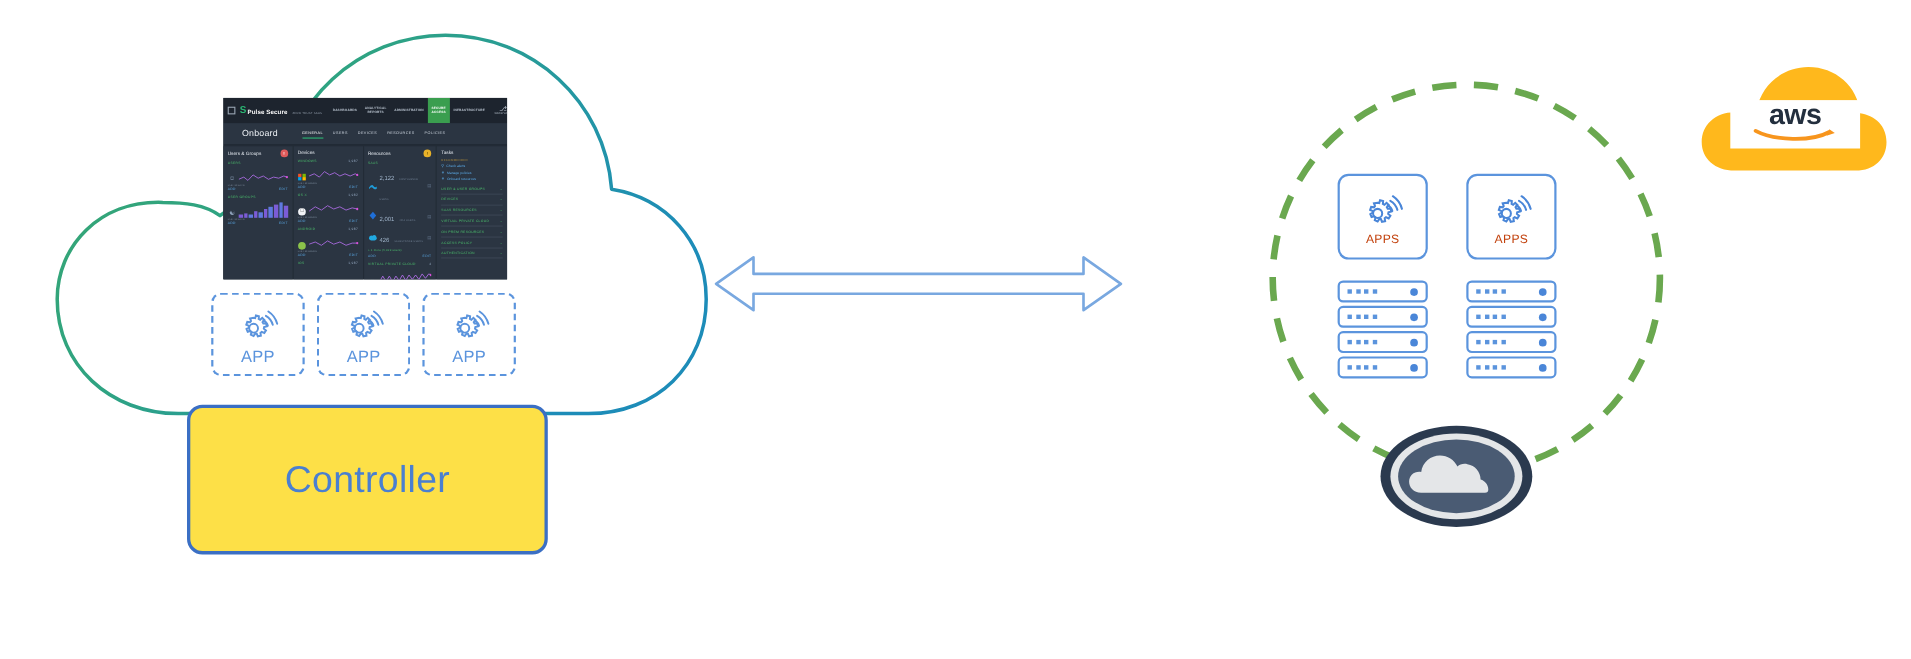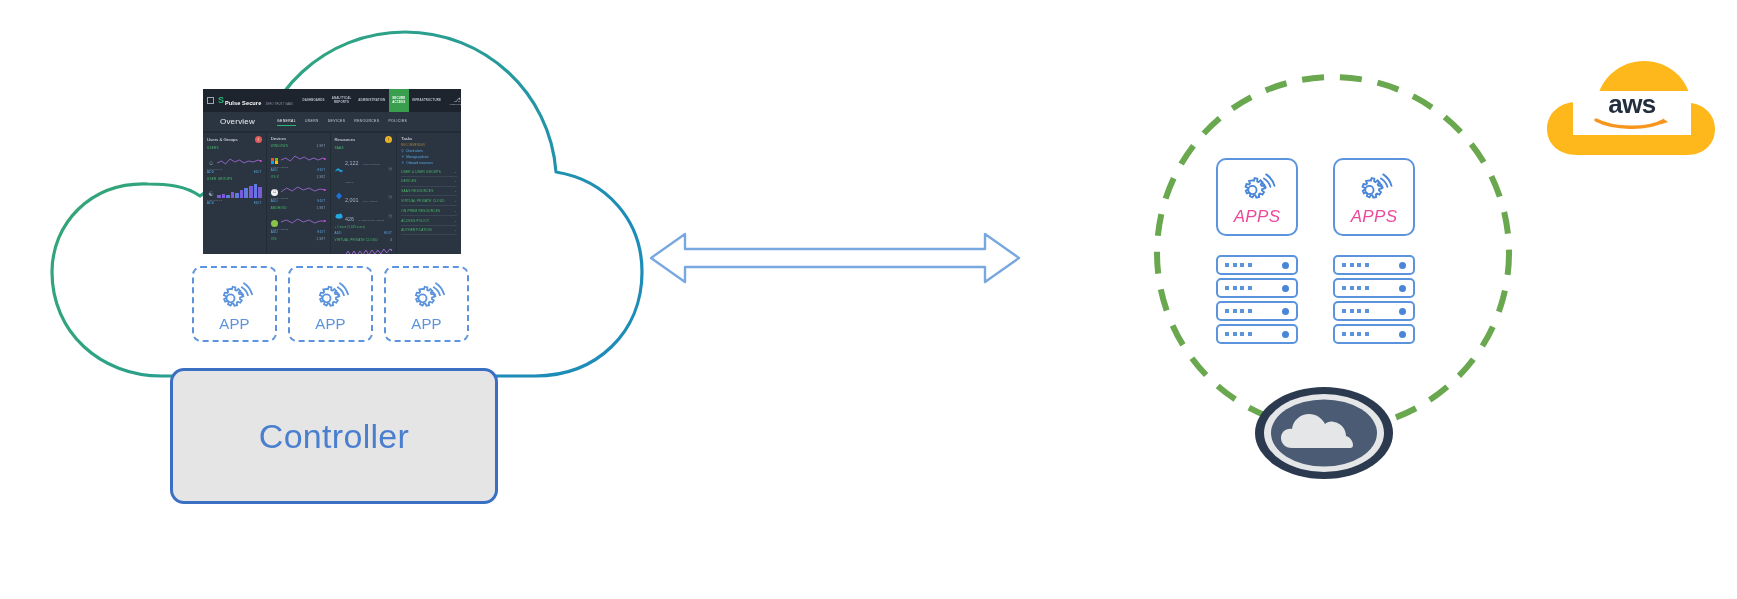--- a/index.html
+++ b/index.html
@@ -234,21 +234,21 @@
     letter-spacing: .2px;
   }
 
   
   #controller {
     position: absolute;
     left: 170px; top: 368px;
     width: 328px; height: 136px;
     border: 3px solid #3b6fc4;
     border-radius: 14px;
-    background: #e5e5e5;
+    background: #fde047;
     display: flex; align-items: center; justify-content: center;
   }
   #controller .lbl {
     font-size: 34px; color: #4a7fd0;
     letter-spacing: .3px;
   }
 
   
   #arrow { position: absolute; left: 645px; top: 222px; }
 
@@ -282,21 +282,21 @@
     position: absolute;
     width: 82px; height: 78px;
     border: 2.5px solid #5b94dd;
     border-radius: 10px;
     background: #fff;
     display: flex; flex-direction: column;
     align-items: center; justify-content: center;
     gap: 1px;
   }
   .apps-box .lbl {
-    font-size: 17px; color: #ec4899; letter-spacing: .3px; font-style: italic;
+    font-size: 11px; color: #c2410c; letter-spacing: .3px;
   }
   #apps-1 { left: 1216px; top: 158px; }
   #apps-2 { left: 1333px; top: 158px; }
 
   
   .rack { position: absolute; width: 82px; }
   #rack-1 { left: 1216px; top: 255px; }
   #rack-2 { left: 1333px; top: 255px; }
   .rack-unit {
     height: 20px;
@@ -398,21 +398,21 @@
       <div class="topicons">
         <div class="topicon">
           <span class="g">⎇</span>
           <span class="t">WORKFLOWS</span>
         </div>
 
       </div>
     </div>
 
     <div class="dash-subbar">
-      <div class="overview-title">Overview</div>
+      <div class="overview-title">Onboard</div>
       <div class="subtabs">
         <div class="subtab active">GENERAL</div>
         <div class="subtab">USERS</div>
         <div class="subtab">DEVICES</div>
         <div class="subtab">RESOURCES</div>
         <div class="subtab">POLICIES</div>
       </div>
     </div>
 
     <div class="dash-body">

